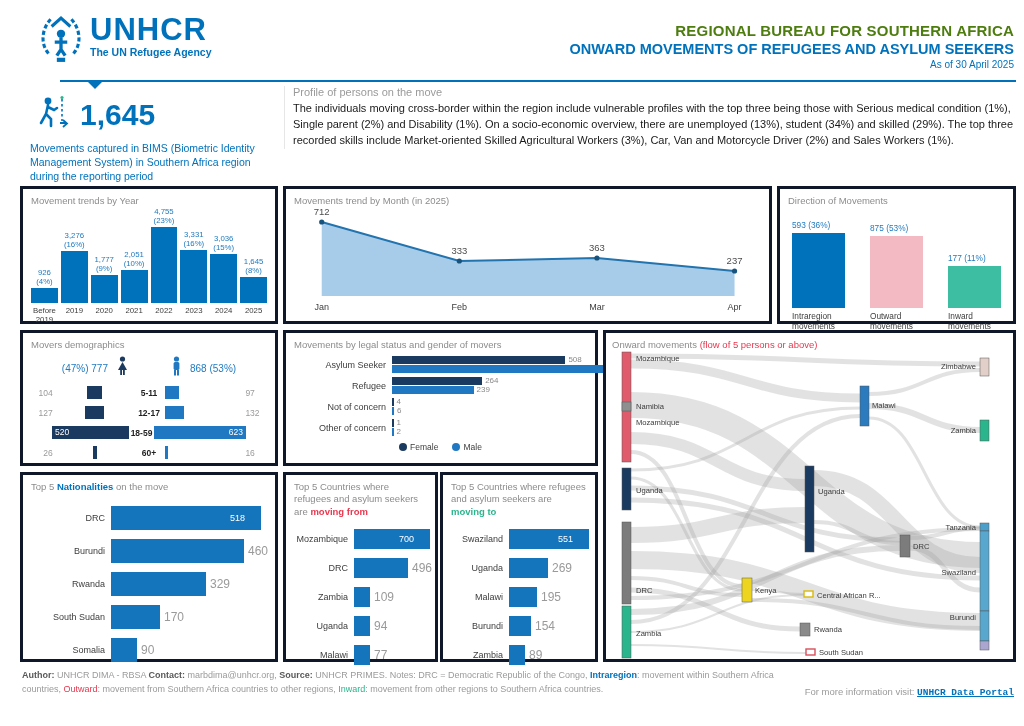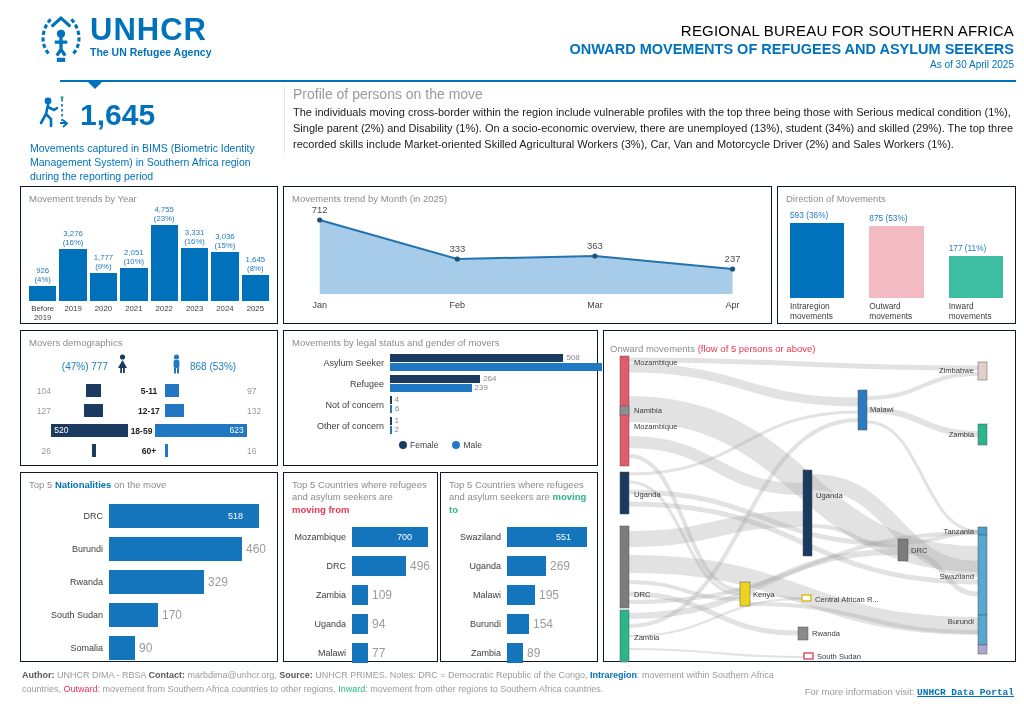--- a/index.html
+++ b/index.html
@@ -1,53 +1,53 @@
 <!DOCTYPE html>
 <html><head>
 <meta charset="utf-8">
 <style>
   html,body{margin:0;padding:0;}
   body{width:1024px;height:726px;position:relative;background:#fff;
        font-family:"Liberation Sans",sans-serif;overflow:hidden;color:#333;}
-  .panel{position:absolute;background:#fff;border:1px solid #0f172a;box-sizing:border-box;padding:6px 8px;}
+  .panel{position:absolute;background:#fff;border:3px solid #0f172a;box-sizing:border-box;padding:6px 8px;}
   .ptitle{font-size:9.5px;color:#8C8C8C;}
 
   
   .logo-wrap{position:absolute;left:38px;top:14px;display:flex;align-items:flex-start;}
   .logo-text{margin-left:6px;}
   .logo-brand{font-size:31px;font-weight:bold;color:#0072BC;letter-spacing:1px;line-height:1;}
   .logo-tag{font-size:10.5px;font-weight:bold;color:#0072BC;margin-top:1px;}
   .hdr-right{position:absolute;right:10px;top:22px;text-align:right;}
-  .hdr-bureau{font-size:15px;color:#000000;letter-spacing:.2px;}
+  .hdr-bureau{font-size:15px;color:#4d7c0f;letter-spacing:.2px;font-weight:bold;}
   .hdr-title{font-size:14.5px;font-weight:bold;color:#0072BC;margin-top:2px;}
   .hdr-asof{font-size:10px;color:#0072BC;margin-top:2px;}
   .hdr-rule{position:absolute;left:60px;right:8px;top:80px;height:2px;background:#0072BC;}
   .hdr-notch{position:absolute;left:88px;top:82px;width:0;height:0;
              border-left:7px solid transparent;border-right:7px solid transparent;border-top:7px solid #0072BC;}
 
   
   .stat{position:absolute;left:30px;top:95px;width:248px;}
   .stat-top{display:flex;align-items:center;gap:10px;padding-left:6px;}
   .stat-val{font-size:30px;font-weight:bold;color:#0072BC;}
   .stat-cap{font-size:10.5px;color:#0072BC;line-height:1.35;margin-top:6px;}
 
   
   .profile{position:absolute;left:284px;top:86px;width:732px;border-left:1px solid #E6E6E6;padding-left:8px;box-sizing:border-box;}
-  .profile-label{font-size:14px;color:#9A9A9A;margin-bottom:3px;}
+  .profile-label{font-size:11px;color:#9A9A9A;margin-bottom:3px;}
   .profile-text{font-size:11px;color:#1a1a1a;line-height:1.45;}
 
   
   .ychart{display:flex;align-items:flex-end;gap:3px;margin-top:4px;height:114px;}
   .ycol{flex:1;display:flex;flex-direction:column;justify-content:flex-end;align-items:center;min-width:0;}
   .ylab{font-size:7.8px;color:#1F7AC0;text-align:center;line-height:1.15;margin-bottom:1px;white-space:nowrap;}
   .ybar{width:100%;background:#0072BC;}
   .yx{font-size:7.8px;color:#3d3d3d;text-align:center;height:18px;line-height:9px;margin-top:3px;}
 
   
-  .dcols{display:flex;gap:25px;margin-top:6px;padding:0 4px;}
+  .dcols{display:flex;gap:25px;margin-top:14px;padding:0 4px;}
   .dcol{flex:1;display:flex;flex-direction:column;justify-content:flex-end;height:112px;}
   .dlab{font-size:8.3px;color:#1F7AC0;margin-bottom:3px;white-space:nowrap;}
   .dbar{width:100%;}
   .dcat{font-size:8.3px;color:#3d3d3d;line-height:1.2;margin-top:4px;}
 
   
   .demo-head{display:flex;justify-content:center;align-items:center;gap:8px;margin:6px 0 4px 0;}
   .demo-tot{font-size:10px;color:#1F7AC0;}
   .drow{display:flex;align-items:center;height:17px;margin:3px 0;font-size:8.5px;}
   .dnum{width:26px;color:#9a9a9a;}
@@ -356,21 +356,21 @@
           </div>
         </div>
       </div>
     </div>
   <div class="legend">
     <span><span class="dot" style="background:#1B3A5F;"></span><span>Female</span></span>
     <span><span class="dot" style="background:#1F78C1;"></span><span>Male</span></span>
   </div>
 </div>
 
-<div class="panel" style="left:603px;top:330px;width:413px;height:332px;padding:12px 6px;">
+<div class="panel" style="left:603px;top:330px;width:413px;height:332px;padding:6px 6px;">
   <div class="sk-title">
     <span>Onward movements </span><span class="sk-note">(flow of 5 persons or above)</span>
   </div>
   <svg width="399" height="310" viewBox="0 0 399 310">
       <path d="M19,6 C193.5,6 193.5,14 368,14" fill="none" stroke="#9e9e9e" stroke-opacity="0.3" stroke-width="5"></path>
       <path d="M19,14 C133.5,14 133.5,48 248,48" fill="none" stroke="#9e9e9e" stroke-opacity="0.3" stroke-width="9"></path>
       <path d="M19,55 C193.5,55 193.5,205 368,205" fill="none" stroke="#9e9e9e" stroke-opacity="0.3" stroke-width="26"></path>
       <path d="M19,88 C106,88 106,135 193,135" fill="none" stroke="#9e9e9e" stroke-opacity="0.3" stroke-width="12"></path>
       <path d="M19,102 C74.5,102 74.5,236 130,236" fill="none" stroke="#9e9e9e" stroke-opacity="0.3" stroke-width="4"></path>
       <path d="M19,120 C133.5,120 133.5,58 248,58" fill="none" stroke="#9e9e9e" stroke-opacity="0.3" stroke-width="3"></path>

